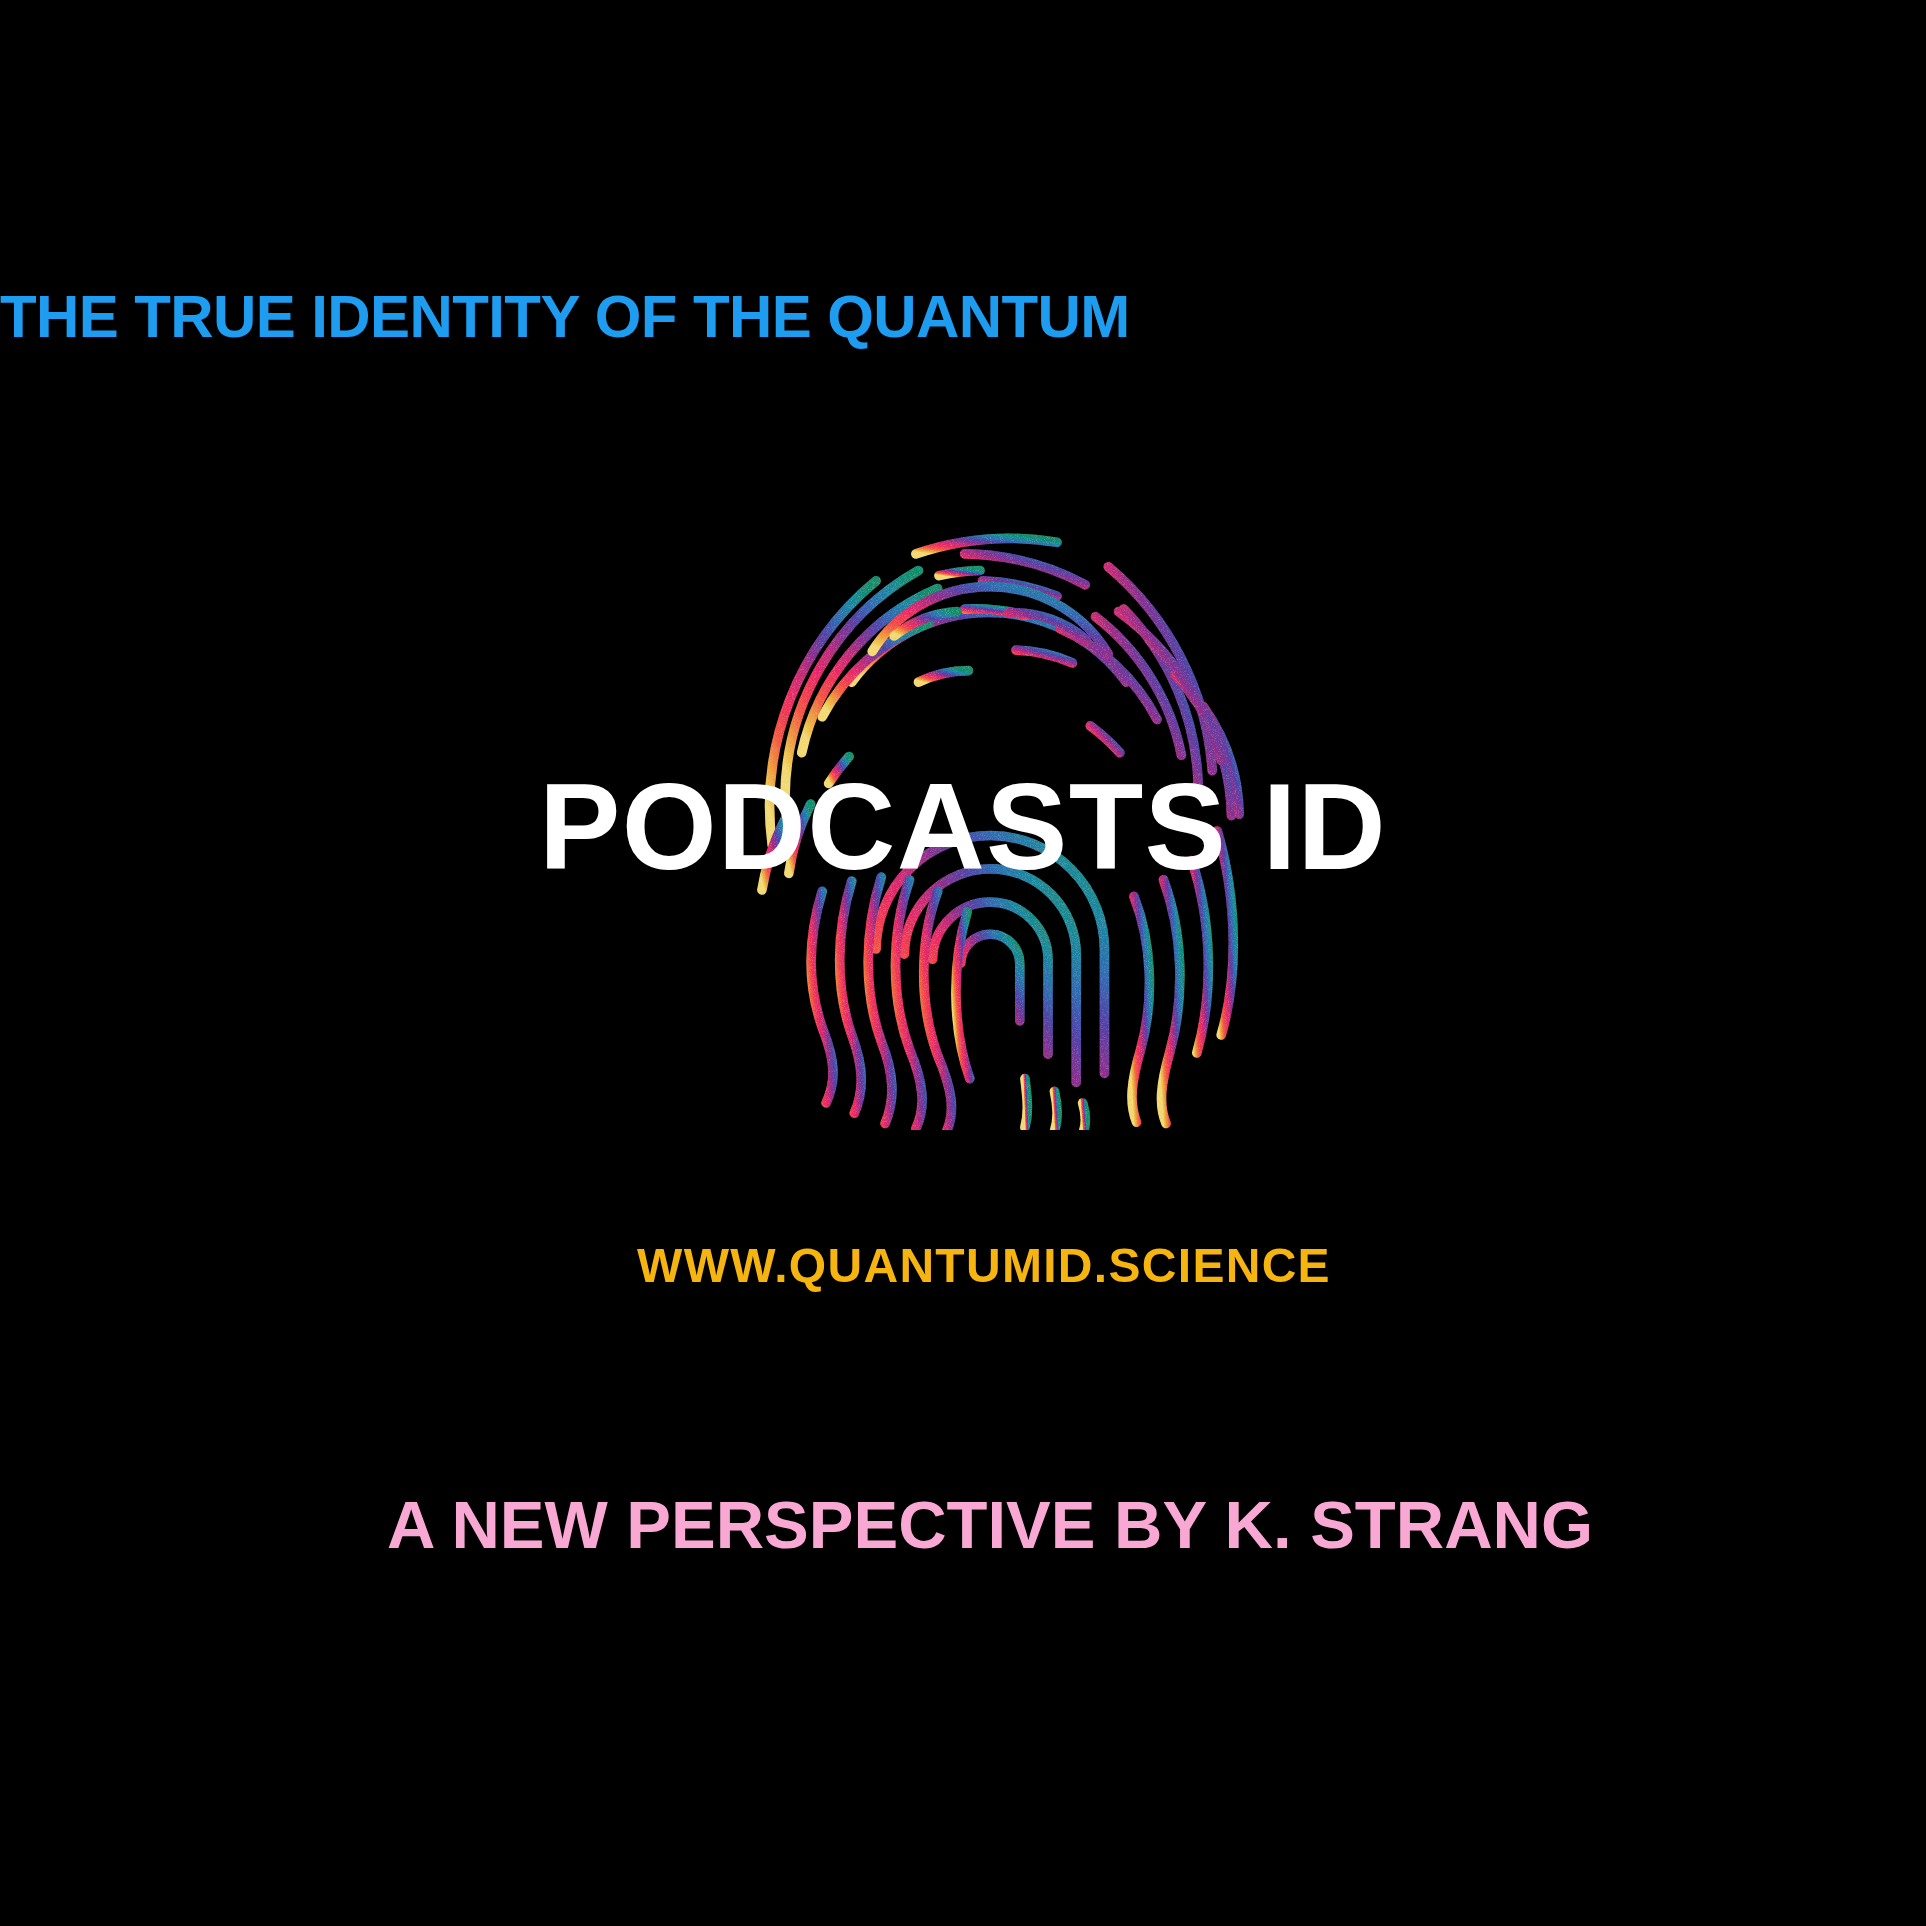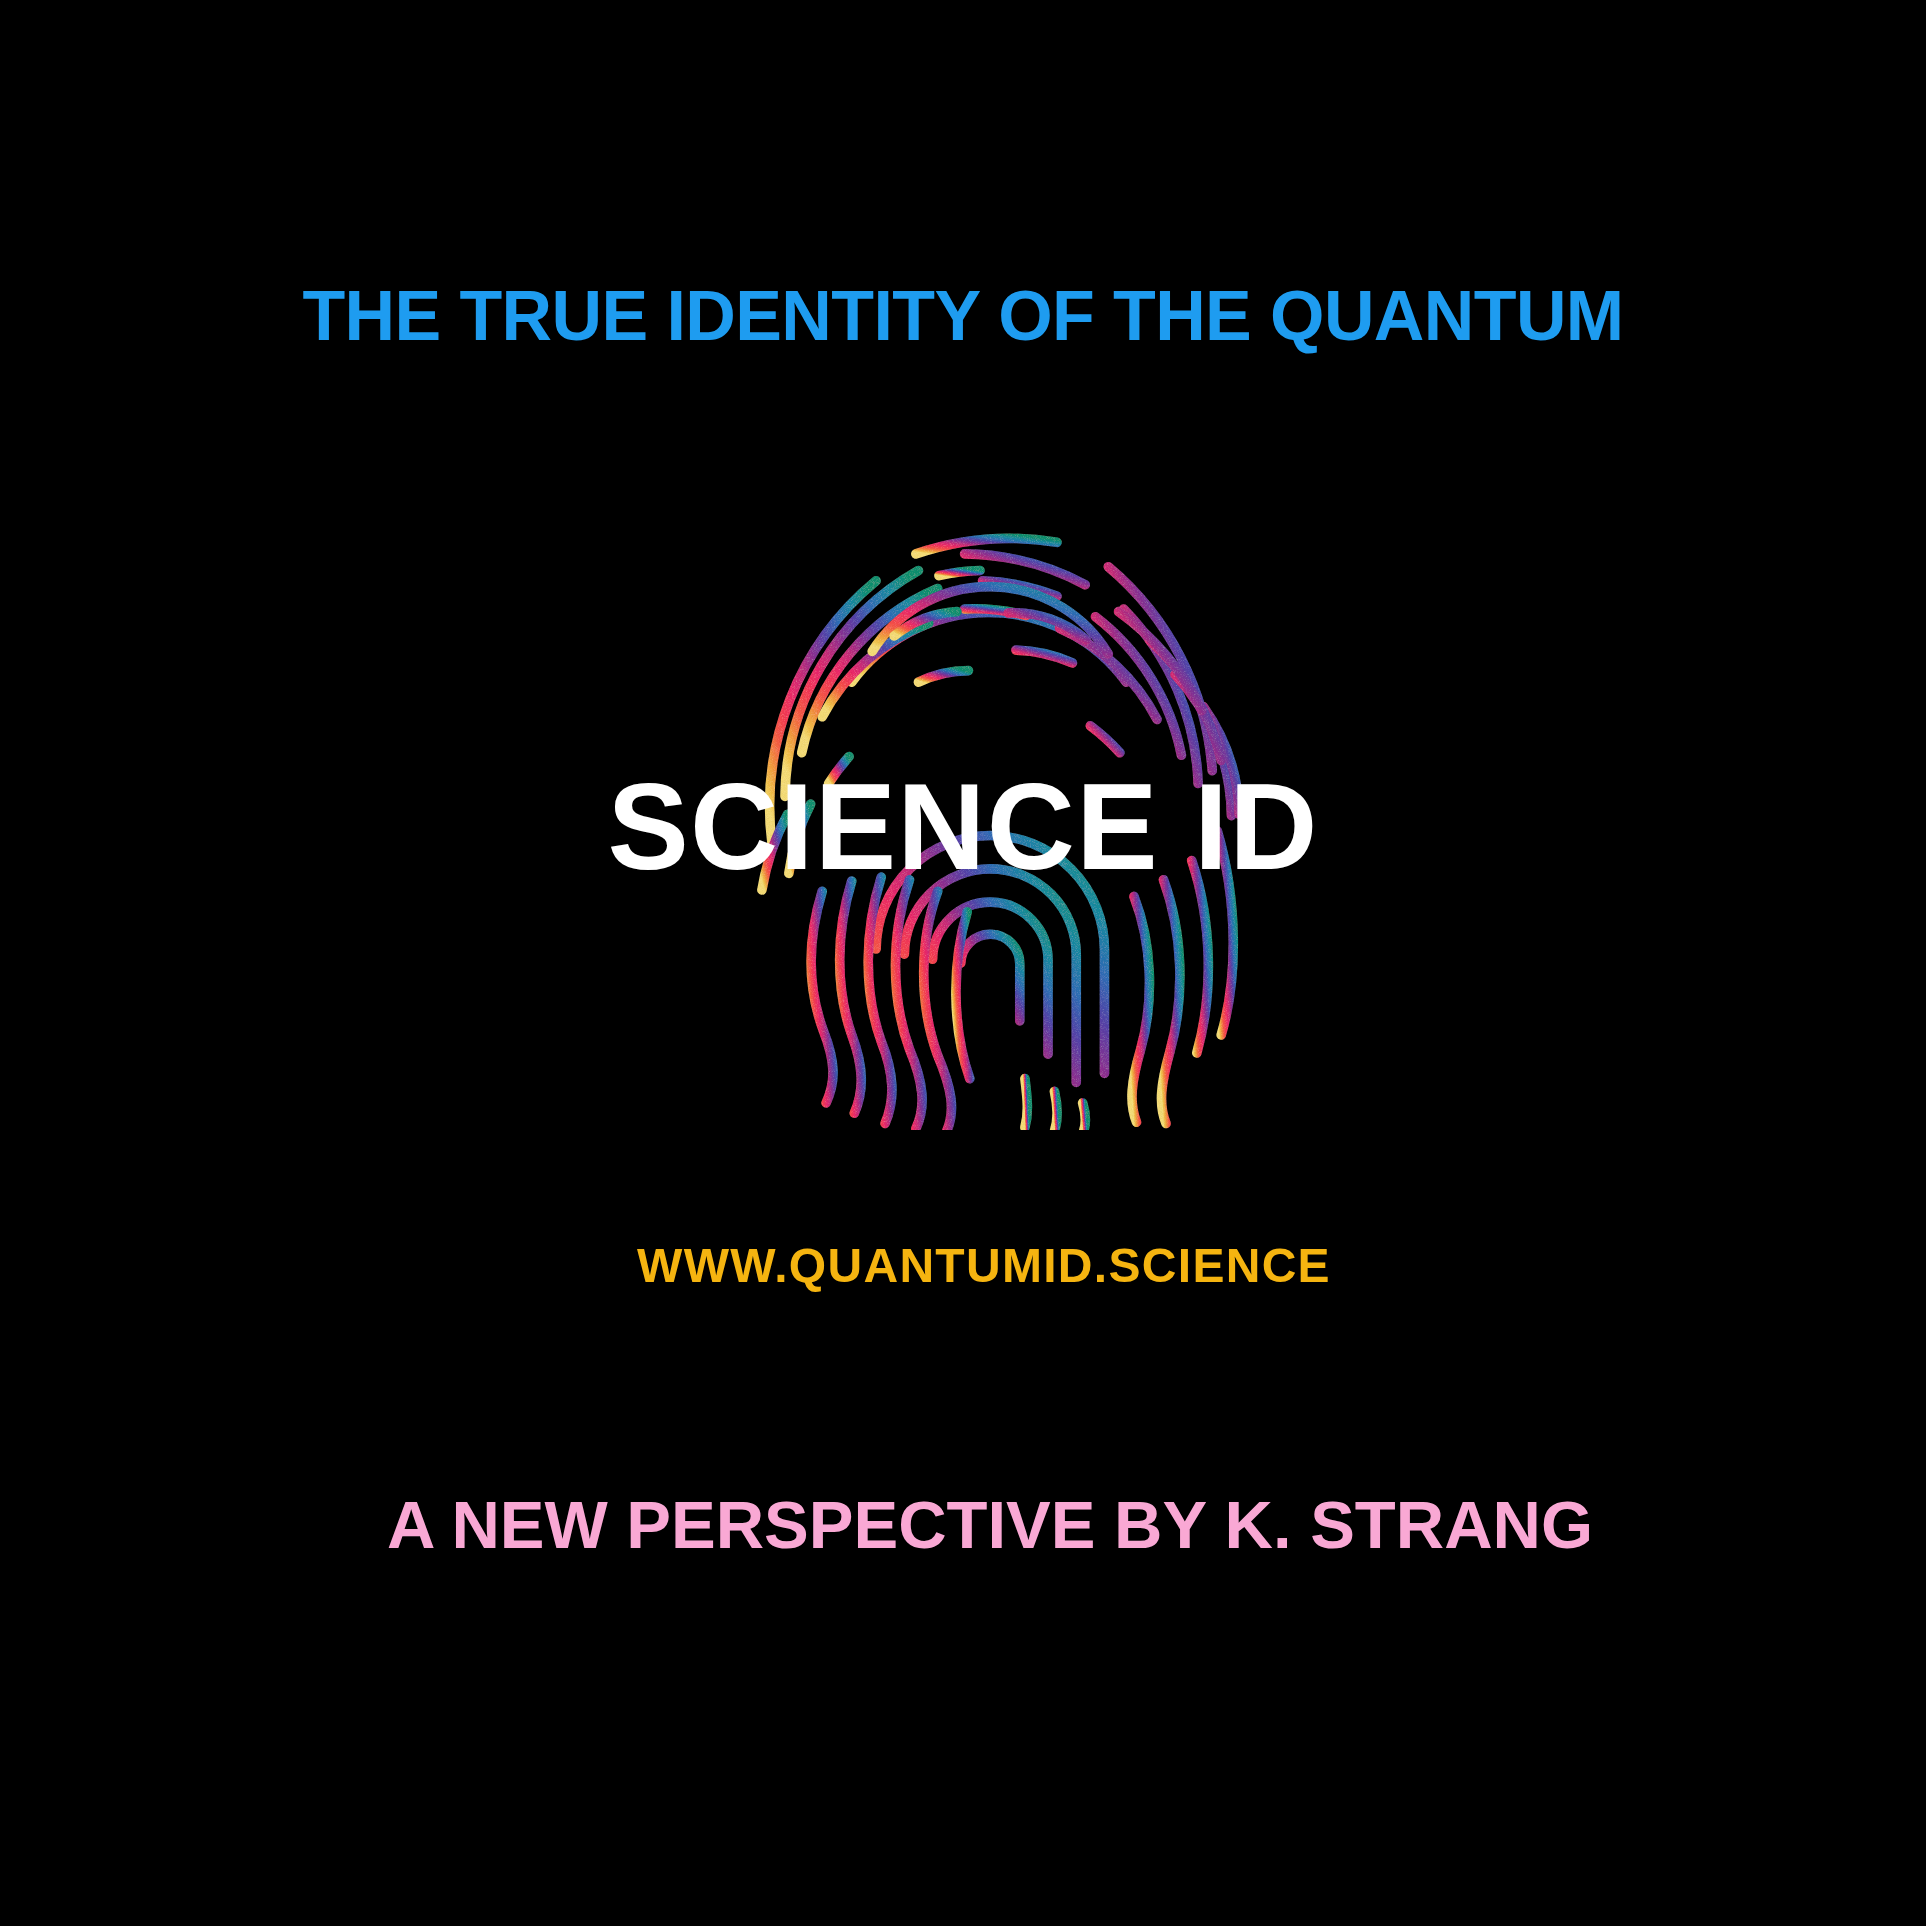--- a/index.html
+++ b/index.html
@@ -21,25 +21,24 @@
     background: #000000;
     overflow: hidden;
   }
 
   
   .headline {
     position: absolute;
     left: 0;
     top: 265px;
     width: 1926px;
-    text-align: center;
     color: #1E9CF0;
     font-family: "Liberation Sans", sans-serif;
     font-weight: bold;
-    font-size: 70px;
+    font-size: 60px;
     line-height: 103px;
     letter-spacing: -0.6px;
     white-space: nowrap;
     -webkit-font-smoothing: antialiased;
   }
 
   
   .logo-wrap {
     position: absolute;
     left: 726px;
@@ -243,21 +242,21 @@
 
         <g stroke-width="15">
           <path d="M56 586 A 380 380 0 0 1 96 468"></path>
           <path d="M98 560 A 330 330 0 0 1 132 452"></path>
         </g>
 
       </g>
     </svg>
   </div>
 
-  <div class="wordmark">SCIENCE ID</div>
+  <div class="wordmark">PODCASTS ID</div>
 
   <div class="website">WWW.QUANTUMID.SCIENCE</div>
 
   <div class="credit">
     <span class="line1">A NEW PERSPECTIVE BY K. STRANG</span>
   </div>
 
 </div>
 
 

